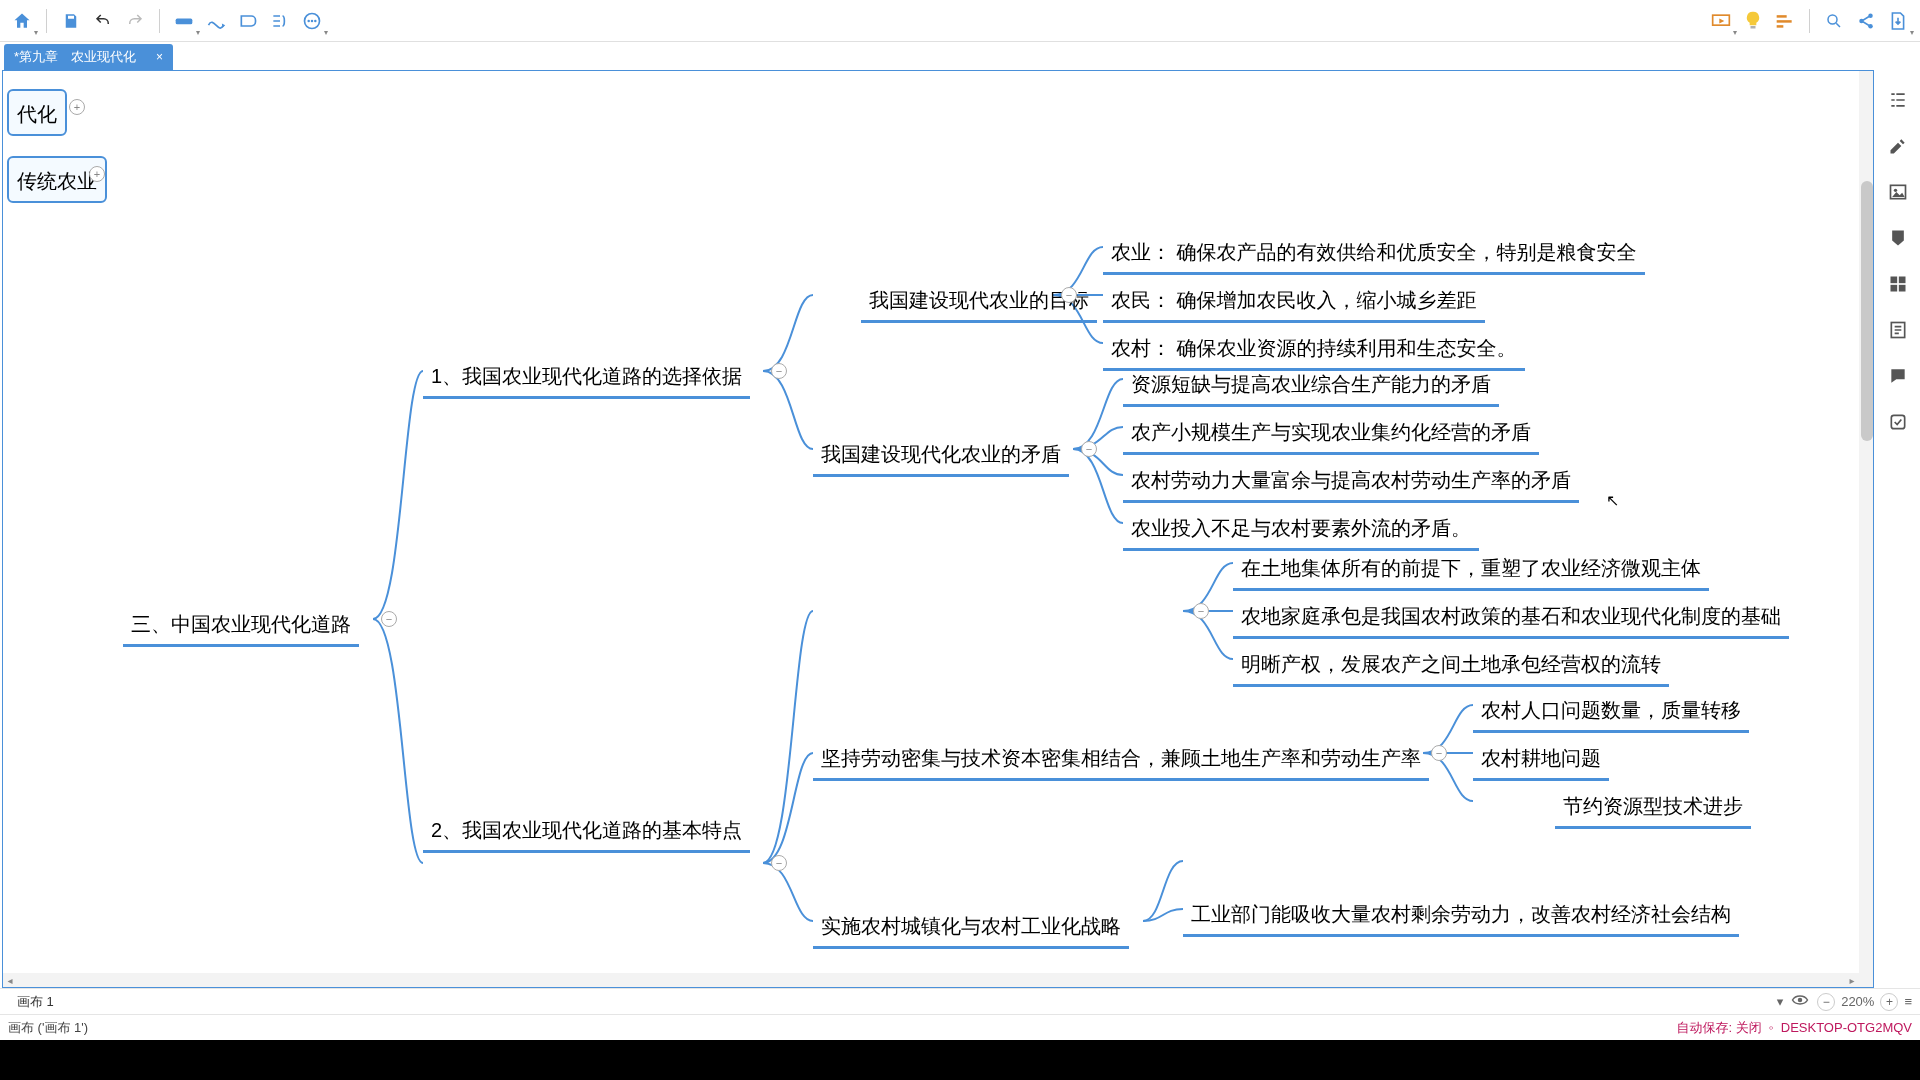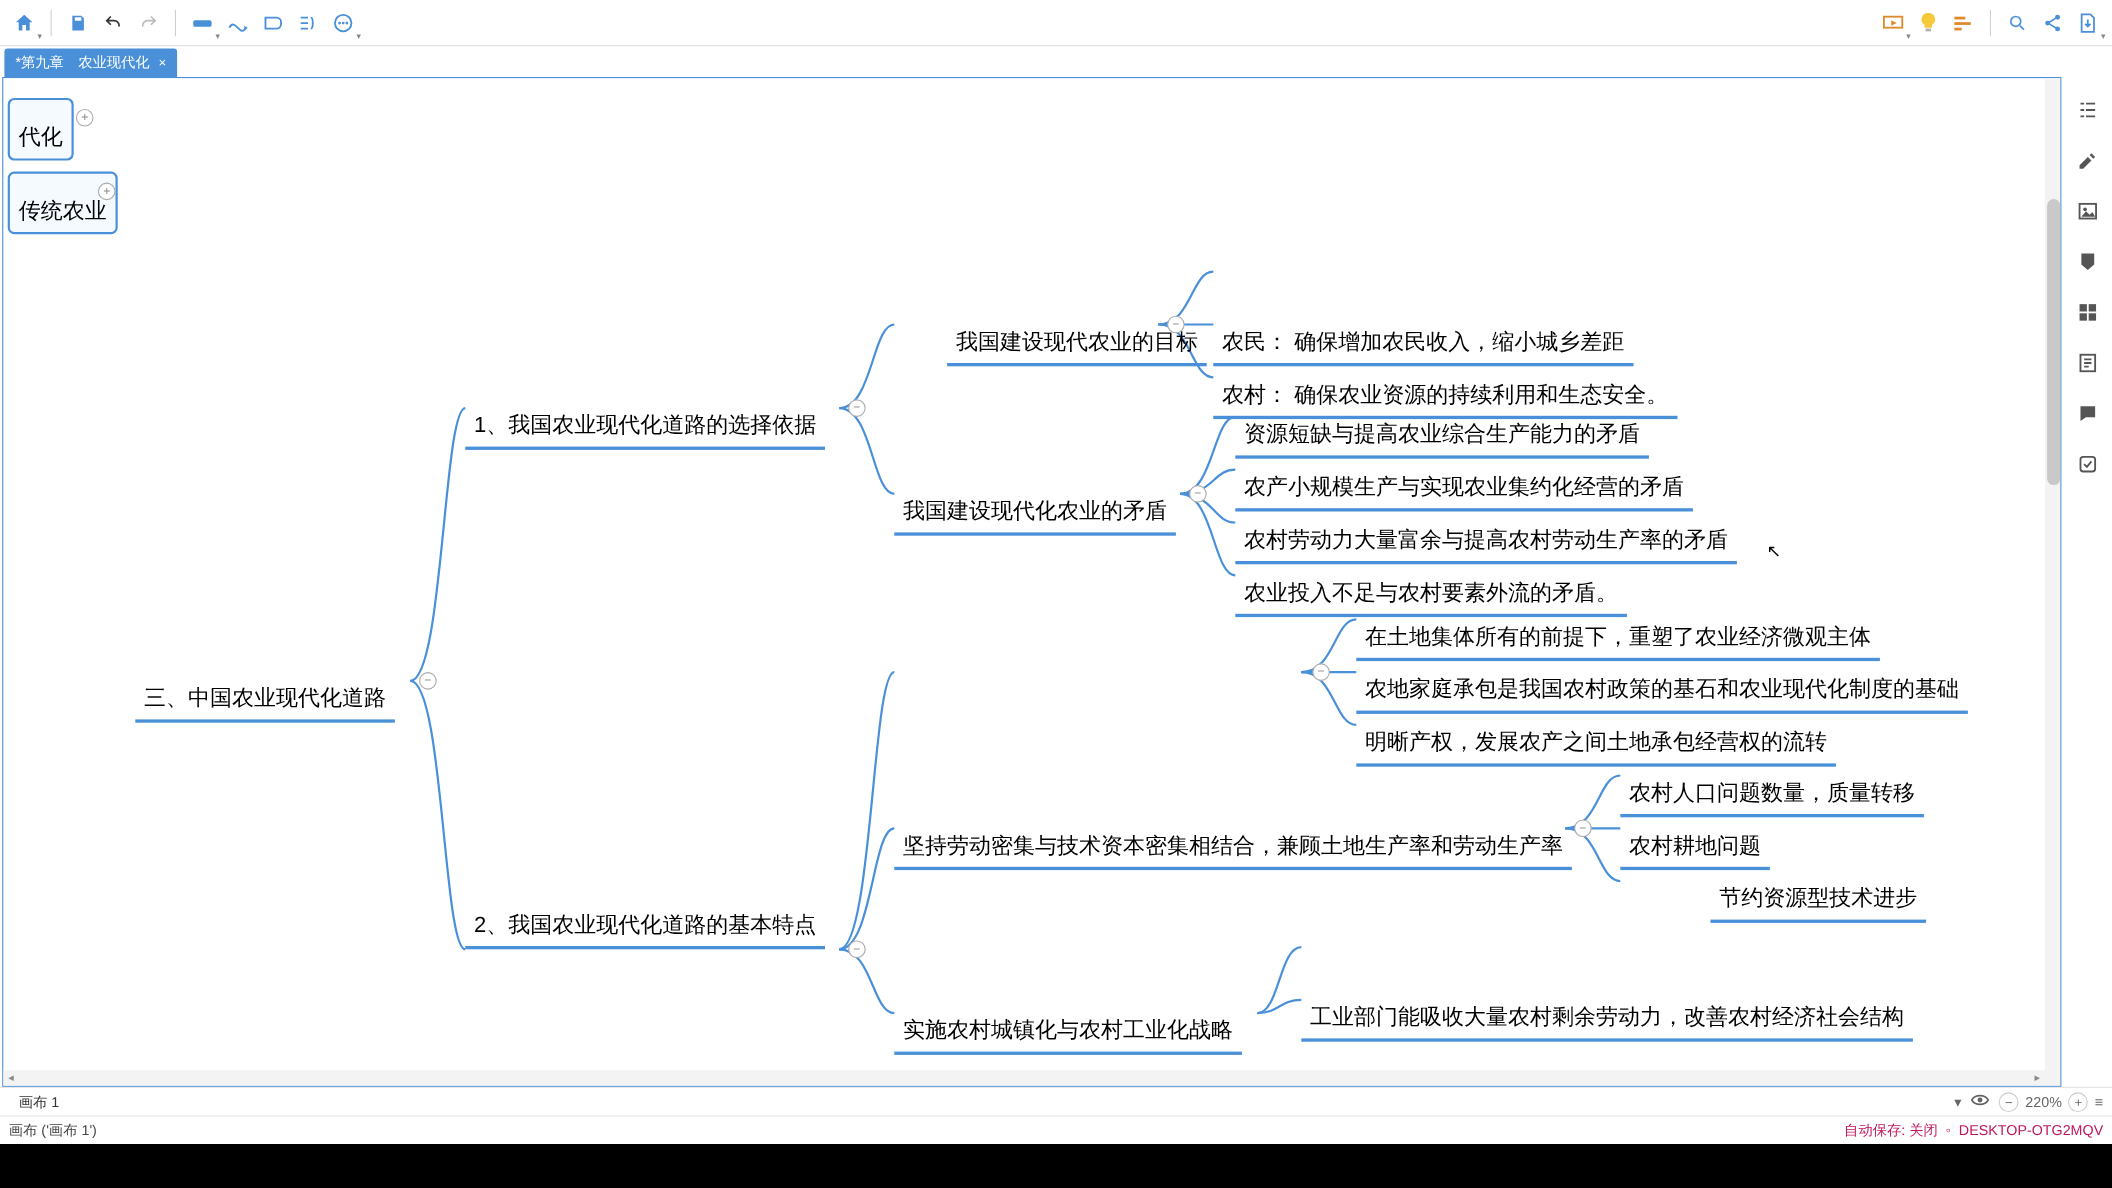--- a/index.html
+++ b/index.html
@@ -6,42 +6,42 @@
   html,body { width:1920px; height:1080px; font-family:"Microsoft YaHei","SimSun",sans-serif; background:#fff; overflow:hidden; }
   
   .toolbar { height:42px; display:flex; align-items:center; padding:0 8px; border-bottom:1px solid #e0e0e0; gap:4px; }
   .tb-sep { width:1px; height:24px; background:#d0d0d0; margin:0 6px; }
   .tb-btn { width:28px; height:28px; display:flex; align-items:center; justify-content:center; cursor:pointer; color:#4a90d9; position:relative; }
   .tb-btn.dim { color:#bbb; }
   .tb-btn .dd { position:absolute; right:-2px; bottom:-2px; font-size:8px; color:#888; }
   .tb-spacer { flex:1; }
   
   .tabbar { height:28px; display:flex; align-items:flex-end; padding-left:4px; }
-  .tab { background:#4a90d9; color:#fff; font-size:13px; padding:4px 10px; border-radius:3px 3px 0 0; display:flex; align-items:center; gap:8px; }
+  .tab { background:#4a90d9; color:#fff; font-size:13px; padding:4px 10px; border-radius:3px 3px 0 0; display:flex; align-items:center; gap:20px; }
   .tab .x { font-size:12px; cursor:pointer; }
   
   .main { display:flex; height:calc(100% - 42px - 28px - 26px - 26px - 40px); }
   .canvas-wrap { flex:1; position:relative; border:1px solid #4a90d9; margin:0 2px; overflow:hidden; background:#fff; }
   .canvas { position:absolute; inset:0; }
   
   .sidepanel { width:44px; display:flex; flex-direction:column; align-items:center; gap:22px; padding-top:18px; }
   .sp-ic { width:24px; height:24px; color:#555; cursor:pointer; display:flex; align-items:center; justify-content:center; }
   
   .sheetbar { height:26px; display:flex; align-items:center; font-size:13px; padding:0 8px; gap:8px; color:#333; border-top:1px solid #e5e5e5; }
   .sheetbar .sheet { padding:2px 8px; border:1px solid transparent; }
   .sheetbar .right { margin-left:auto; display:flex; align-items:center; gap:8px; color:#666; font-size:13px; }
   .zoom-ctl { display:flex; align-items:center; gap:6px; }
   .mini-btn { width:18px; height:18px; border:1px solid #ccc; border-radius:50%; display:flex; align-items:center; justify-content:center; font-size:12px; cursor:pointer; color:#666; }
   
   .statusbar { height:26px; display:flex; align-items:center; font-size:13px; padding:0 8px; color:#444; border-top:1px solid #e5e5e5;justify-content:center; }
   .statusbar .right { margin-left:auto; color:#be185d; }
   
   .blackband { height:40px; background:#000; }
   
-  .node { position:absolute; font-size:20px; color:#000; padding:20px 8px 6px 8px; border-bottom:3px solid #4a90d9; white-space:nowrap; }
+  .node { position:absolute; font-size:20px; color:#000; padding:10px 8px 6px 8px; border-bottom:3px solid #4a90d9; white-space:nowrap; }
   .node.box { border:2px solid #4a90d9; border-radius:6px; background:#f4faff; border-bottom:2px solid #4a90d9; }
   .toggle { position:absolute; width:16px; height:16px; border:1px solid #aaa; border-radius:50%; background:#fff; display:flex; align-items:center; justify-content:center; font-size:11px; color:#888; cursor:pointer; }
   
   svg.conn { position:absolute; inset:0; width:100%; height:100%; pointer-events:none; }
   svg.conn path { stroke:#4a90d9; stroke-width:2; fill:none; }
   
   .vthumb { position:absolute; right:0; top:110px; width:12px; height:260px; background:#c9c9c9; border-radius:6px; }
   .vtrack { position:absolute; right:0; top:0; bottom:0; width:14px; background:#f3f3f3; }
   
   .hscroll { position:absolute; left:0; right:14px; bottom:0; height:14px; background:#f3f3f3; display:flex; align-items:center; }
@@ -213,20 +213,21 @@
 
       <div class="node" style="left:420px;top:282px;">1、我国农业现代化道路的选择依据</div>
       <div class="toggle" style="left:768px;top:292px;">
           <span>−</span>
         </div>
 
       <div class="node" style="left:810px;top:206px;margin-left:48px;">我国建设现代农业的目标</div>
       <div class="toggle" style="left:1058px;top:216px;">
           <span>−</span>
         </div>
+      <div class="node" style="left:1100px;top:158px;">农业： 确保农产品的有效供给和优质安全，特别是粮食安全</div>
       <div class="node" style="left:1100px;top:206px;">农民： 确保增加农民收入，缩小城乡差距</div>
       <div class="node" style="left:1100px;top:254px;">农村：  确保农业资源的持续利用和生态安全。</div>
 
       <div class="node" style="left:810px;top:360px;">我国建设现代化农业的矛盾</div>
       <div class="toggle" style="left:1078px;top:370px;">
           <span>−</span>
         </div>
       <div class="node" style="left:1120px;top:290px;">资源短缺与提高农业综合生产能力的矛盾</div>
       <div class="node" style="left:1120px;top:338px;">农产小规模生产与实现农业集约化经营的矛盾</div>
       <div class="node" style="left:1120px;top:386px;">农村劳动力大量富余与提高农村劳动生产率的矛盾</div>

